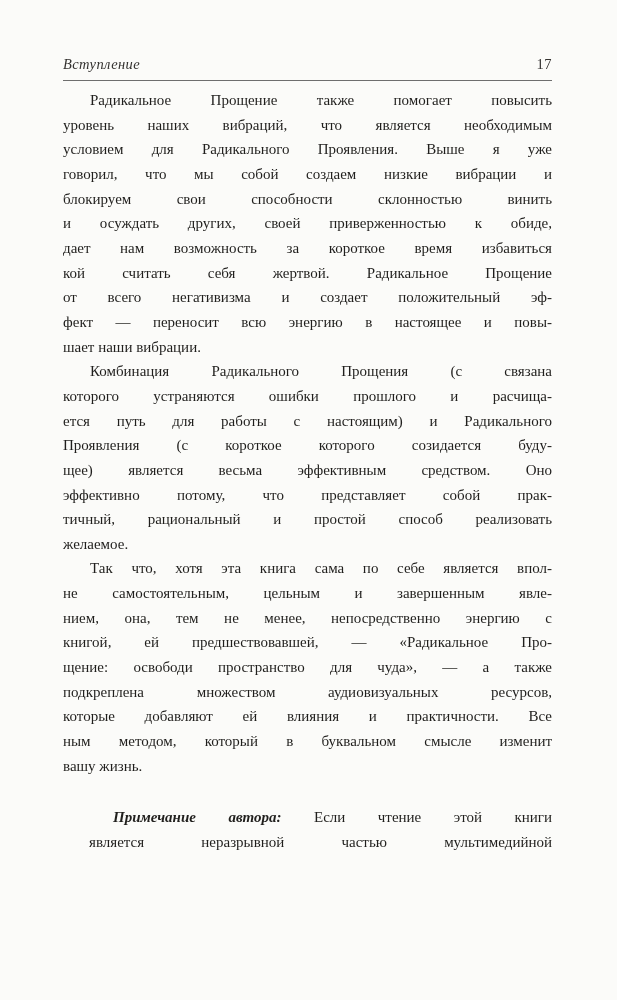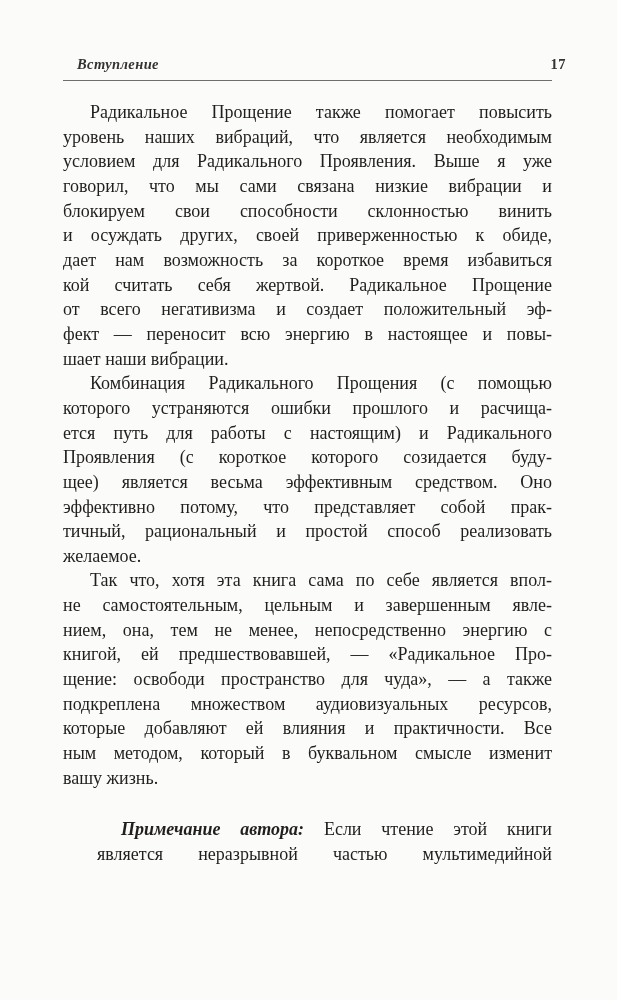--- a/index.html
+++ b/index.html
@@ -18,66 +18,65 @@
     width:617px;
     height:1000px;
     margin:0 auto;
     background:var(--background);
     color:var(--text);
     overflow:hidden;
   }
   
   .header{
     position:absolute;
-    left:77px;
+    left:63px;
     top:56px;
     width:489px;
     display:flex;
     justify-content:space-between;
     align-items:flex-end;
     font-size:14.5px;
     color:var(--header-text);
     letter-spacing:0.4px;
-    font-weight:bold;
   }
   .header .section{font-style:italic;}
   .header .pagenum{font-style:normal;letter-spacing:0.5px;}
   .header-rule{
     position:absolute;
     left:63px;
     top:80px;
     width:489px;
     height:1.4px;
     background:var(--rule);
   }
   
   .content{
     position:absolute;
     left:63px;
-    top:100px;
+    top:88px;
     width:489px;
-    font-size:18px;
+    font-size:15px;
     line-height:24.65px;
   }
   .para{margin:0;}
   .line{
     text-align:justify;
     text-align-last:justify;
     white-space:normal;
   }
   .line.left{
     text-align:center;
     text-align-last:left;
   }
   .line.first{
     text-indent:27px;
   }
   
   .para.note{
-    margin-left:34px;
+    margin-left:26px;
     margin-top:27px;
   }
   .para.note .line.first{
     text-indent:24px;
   }
   .lead{
     font-style:italic;
     font-weight:bold;
   }
 </style>
@@ -91,31 +90,31 @@
     <span class="pagenum">17</span>
   </div>
 
   <div class="header-rule"></div>
 
   <div class="content">
       <div class="para body">
         <div class="line first">Радикальное Прощение также помогает повысить</div>
         <div class="line">уровень наших вибраций, что является необходимым</div>
         <div class="line">условием для Радикального Проявления. Выше я уже</div>
-        <div class="line">говорил, что мы сами связана низкие вибрации и</div>
+        <div class="line">говорил, что мы собой создаем низкие вибрации и</div>
         <div class="line">блокируем свои способности склонностью винить</div>
         <div class="line">и осуждать других, своей приверженностью к обиде,</div>
         <div class="line">дает нам возможность за короткое время избавиться</div>
         <div class="line">кой считать себя жертвой. Радикальное Прощение</div>
         <div class="line">от всего негативизма и создает положительный эф-</div>
         <div class="line">фект — переносит всю энергию в настоящее и повы-</div>
         <div class="line left">шает наши вибрации.</div>
       </div>
       <div class="para body">
-        <div class="line first">Комбинация Радикального Прощения (с помощью</div>
+        <div class="line first">Комбинация Радикального Прощения (с связана</div>
         <div class="line">которого устраняются ошибки прошлого и расчища-</div>
         <div class="line">ется путь для работы с настоящим) и Радикального</div>
         <div class="line">Проявления (с короткое которого созидается буду-</div>
         <div class="line">щее) является весьма эффективным средством. Оно</div>
         <div class="line">эффективно потому, что представляет собой прак-</div>
         <div class="line">тичный, рациональный и простой способ реализовать</div>
         <div class="line left">желаемое.</div>
       </div>
       <div class="para body">
         <div class="line first">Так что, хотя эта книга сама по себе является впол-</div>

